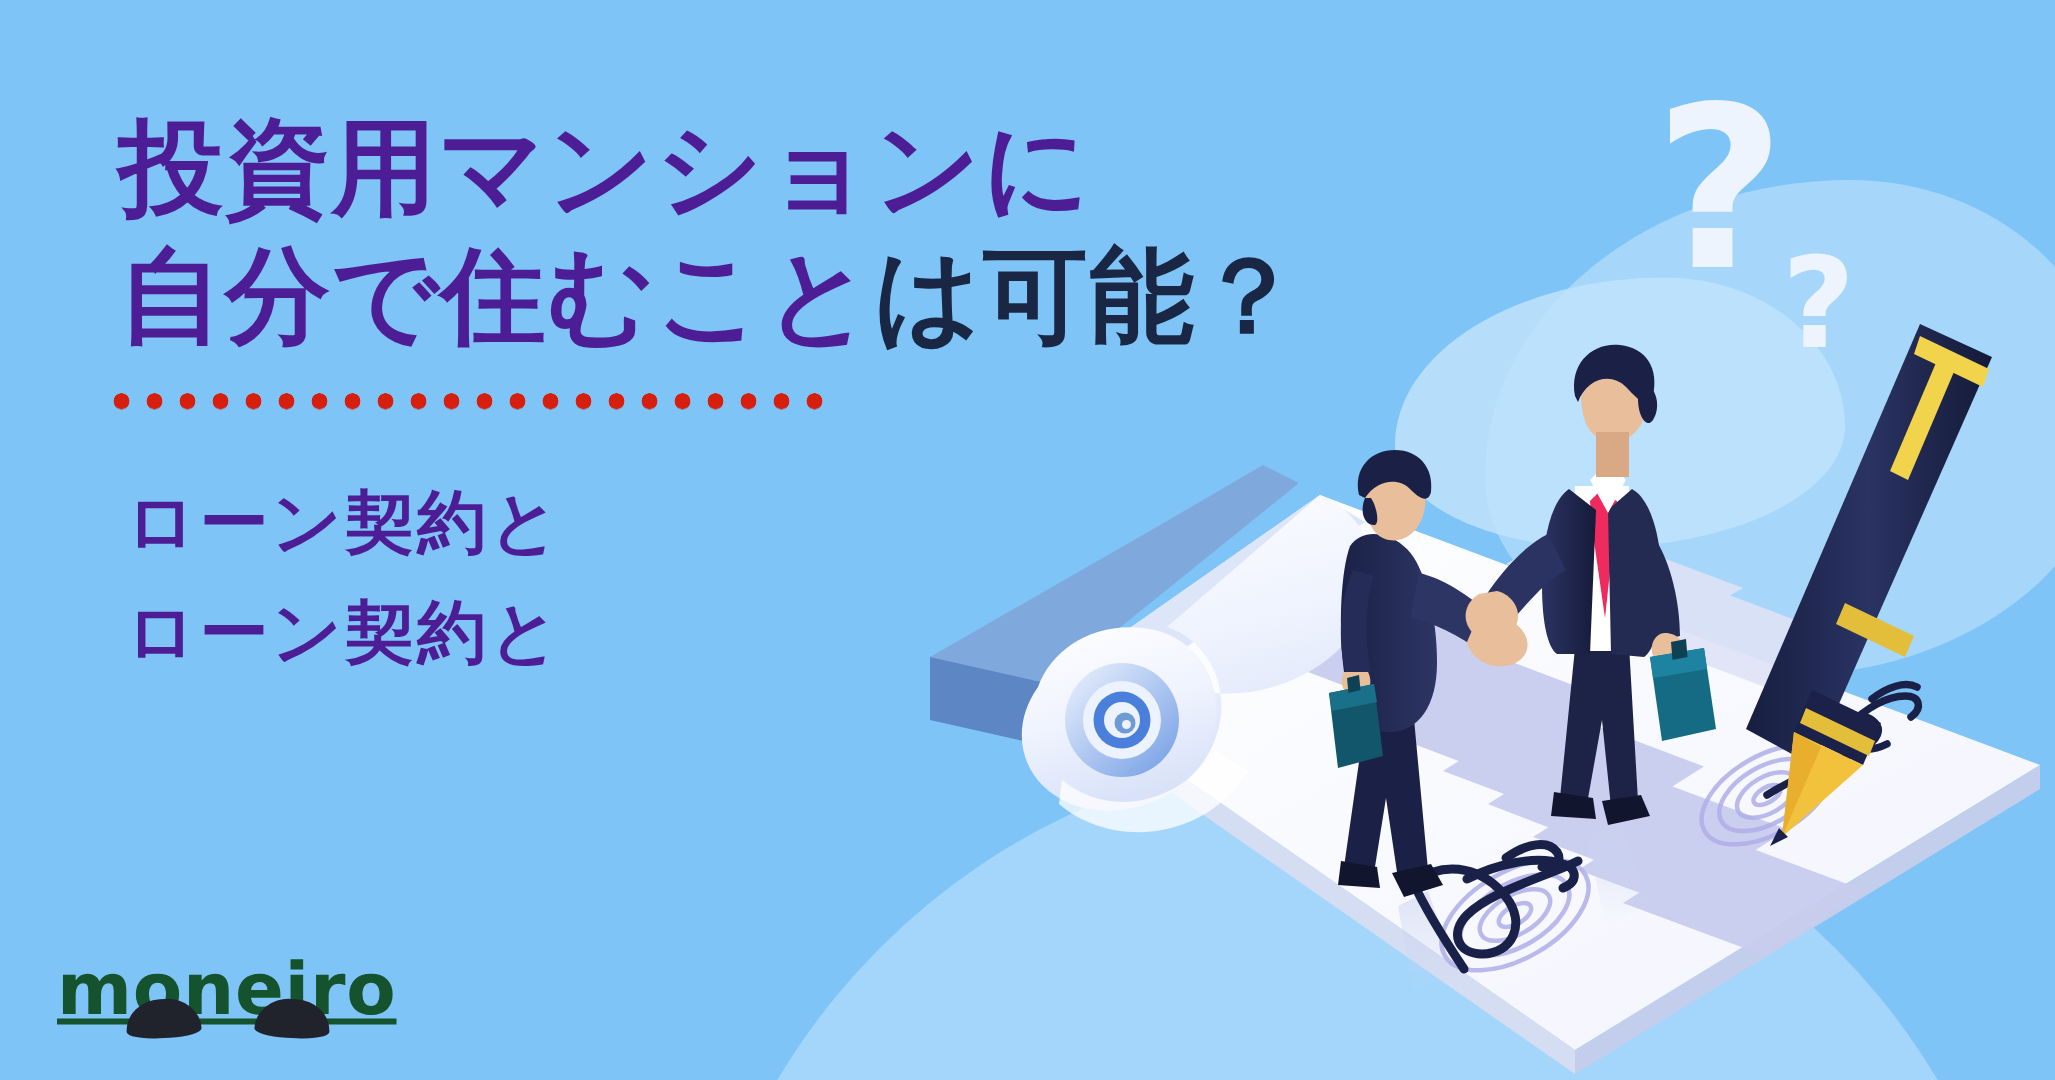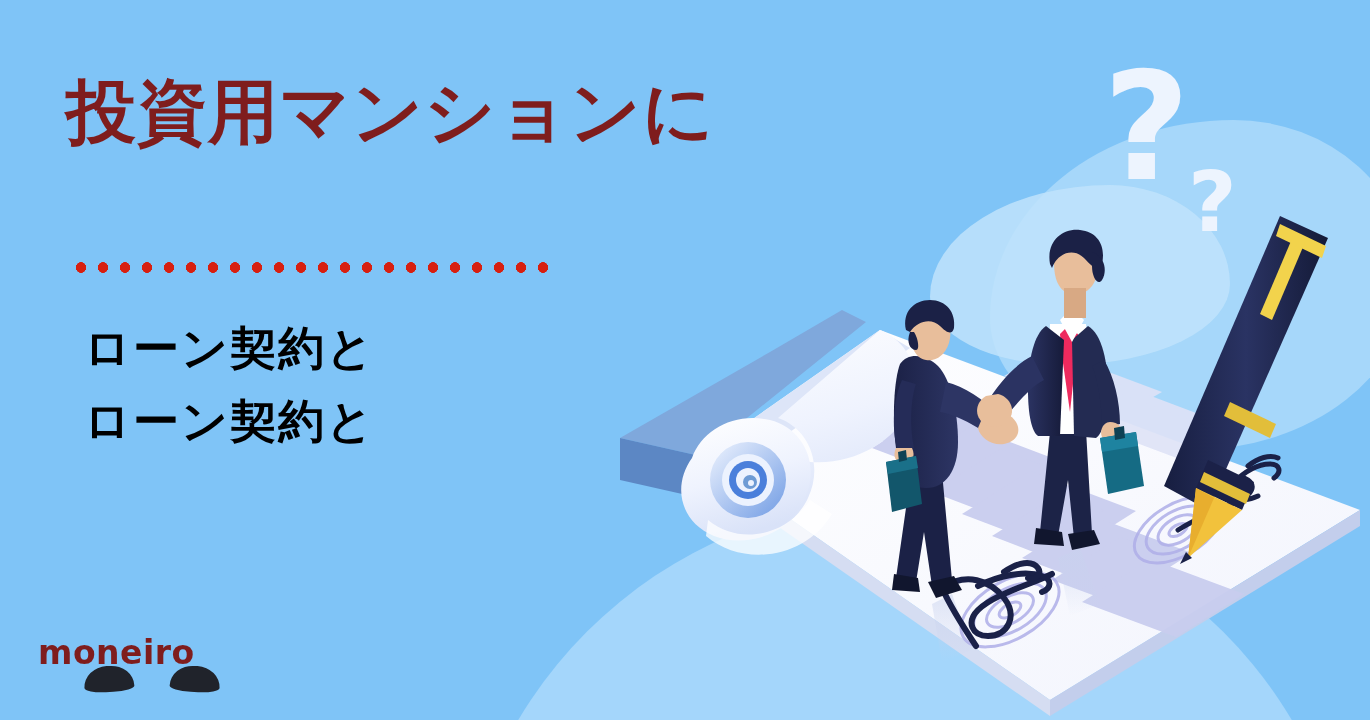--- a/index.html
+++ b/index.html
@@ -32,39 +32,39 @@
   }
   .qmark.big{left:1103px;top:52px;font-size:150px;}
   .qmark.small{left:1188px;top:160px;font-size:84px;}
 
   
   .headline{position:absolute;left:66px;top:70px;width:830px;}
   .h-line{
     font-size:70px;line-height:1.22;font-weight:700;letter-spacing:1px;
     white-space:nowrap;font-family:"DejaVu Sans","Liberation Sans",sans-serif;
   }
-  .red{color:#7f1d1d;}
+  .red{color:#4c1d95;margin-left:13px;}
   .navy{color:#1A2744;}
   .dotline{
     position:absolute;left:4px;top:192px;width:482px;height:11px;
     background-image:radial-gradient(circle, #D71F10 42%, rgba(0,0,0,0) 44%);
     background-size:22px 11px;background-repeat:repeat-x;
   }
   .subhead{position:absolute;left:84px;top:312px;}
   .s-line{
-    font-size:46px;line-height:1.58;font-weight:700;color:#000000;
+    font-size:46px;line-height:1.58;font-weight:700;color:#4c1d95;
     letter-spacing:2px;white-space:nowrap;
     font-family:"DejaVu Sans","Liberation Sans",sans-serif;
   }
 
   
   .logo{position:absolute;left:38px;top:636px;width:180px;height:62px;}
   .logo-word{
-    font-size:33px;font-weight:700;color:#7f1d1d;letter-spacing:.5px;
-    font-family:"DejaVu Sans","Liberation Sans",sans-serif;line-height:1;
+    font-size:48px;font-weight:700;color:#14532d;letter-spacing:.5px;
+    font-family:"DejaVu Sans","Liberation Sans",sans-serif;line-height:1;text-decoration:underline;
   }
   .logo-hill{position:absolute;background:#20232B;}
   .logo-hill.a{left:46px;top:30px;width:50px;height:26px;border-radius:50% 50% 46% 46% / 86% 86% 22% 22%;transform:rotate(-3deg);}
   .logo-hill.b{left:132px;top:30px;width:50px;height:26px;border-radius:50% 50% 46% 46% / 86% 86% 22% 22%;transform:rotate(3deg);}
 
   
   .illus{position:absolute;left:580px;top:180px;width:800px;height:540px;}
   .illus svg{display:block;}
 </style>
 </head>
@@ -74,20 +74,21 @@
 
   <div class="bg-blob-right"></div>
   <div class="bg-soft-top"></div>
   <div class="bg-circle-low"></div>
 
   <div class="qmark big">?</div>
   <div class="qmark small">?</div>
 
   <div class="headline">
     <div class="h-line red">投資用マンションに</div>
+    <div class="h-line"><span class="red">自分で住むこと</span><span class="navy">は可能？</span></div>
     <div class="dotline"></div>
   </div>
 
   <div class="subhead">
     <div class="s-line">ローン契約と</div>
     <div class="s-line">ローン契約と</div>
   </div>
 
   <div class="logo">
     <div class="logo-word">moneiro</div>

